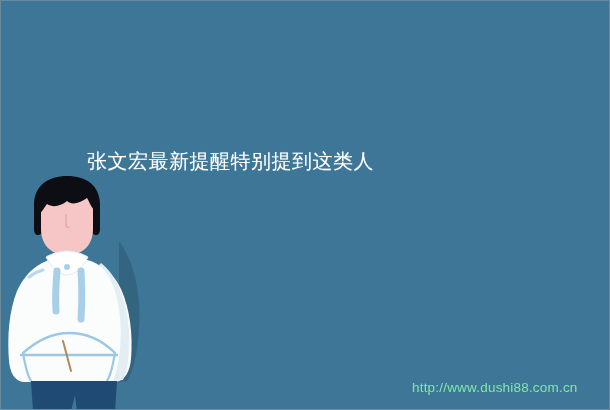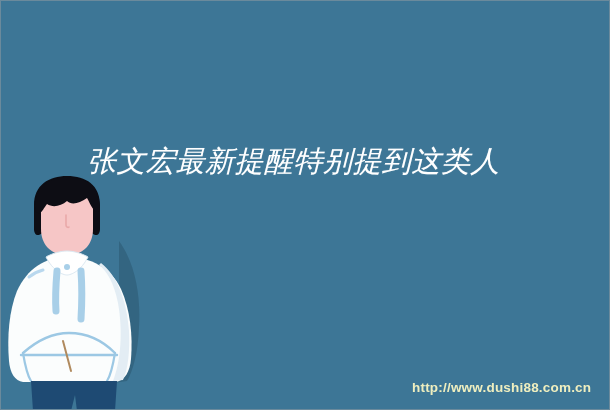--- a/index.html
+++ b/index.html
@@ -22,49 +22,47 @@
     left: 0; top: 0;
     width: 100%; height: 100%;
     background: #3d7696;
   }
   #headline {
     position: absolute;
     left: 86px;
     top: 142px;
     width: 470px;
     color: #ffffff;
-    font-size: 29px;
+    font-size: 20px;
     line-height: 36px;
     letter-spacing: 0.5px;
     white-space: nowrap;
     text-shadow: 0 0 1px rgba(255,255,255,0.35);
-    font-style: italic;
   }
   #illustration {
     position: absolute;
     left: 0;
     top: 170px;
     width: 175px;
     height: 240px;
   }
   #illustration svg {
     display: block;
     width: 175px;
     height: 240px;
   }
   #watermark {
     position: absolute;
     left: 411px;
     top: 379px;
-    color: #fef9c3;
+    color: #86efac;
     opacity: 0.92;
     font-size: 13.5px;
     letter-spacing: 0.2px;
     white-space: nowrap;
-    font-weight: bold;
   }
 </style>
 </head>
 <body>
 
 <div id="poster">
 
   <div id="bg-fill"></div>
 
   <div id="illustration">

